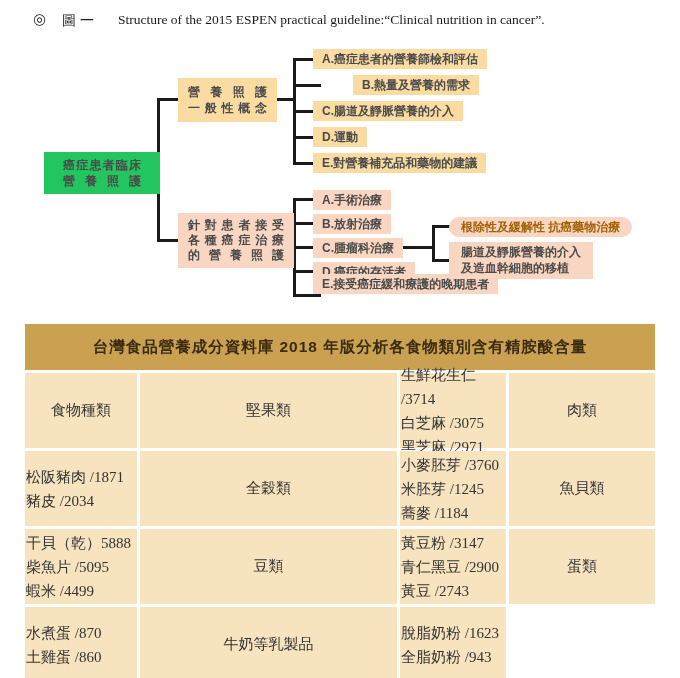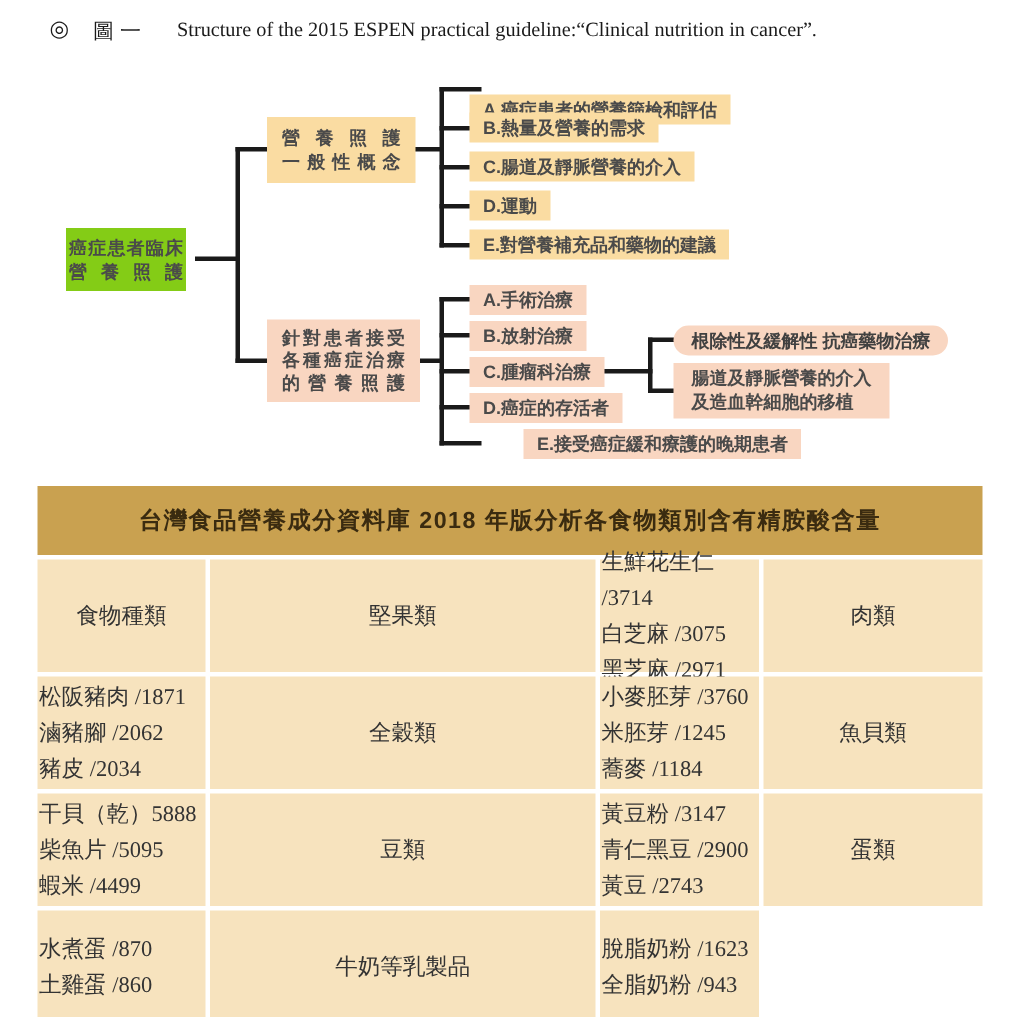--- a/index.html
+++ b/index.html
@@ -13,35 +13,35 @@
   .caption-bullet { position:absolute; left:33px; top:10px; font-size:15px; color:#1a1a1a; }
   .caption-figure { position:absolute; left:62px; top:12px; font-size:14px; color:#1a1a1a; letter-spacing:4px; }
   .caption-text   { position:absolute; left:118px; top:12px; font-size:13.5px; color:#1a1a1a; }
 
   
   .fc-box {
     position:absolute; z-index:2; color:#4a4a4a;
     font-family:"Liberation Sans","DejaVu Sans",sans-serif;
     font-size:12px; font-weight:bold;
   }
-  .box-root   { background:#84cc16; left:44px;  top:152px; width:80px; padding:5px 2px; }
+  .box-root   { background:#22c55e; left:44px;  top:152px; width:116px; padding:5px 19px; }
   .box-b1par  { background:#fadca2; left:178px; top:78px;  width:99px;  padding:6px 10px; }
-  .box-b2par  { background:#f9d6c1; left:178px; top:213px; width:102px; padding:5px 10px; }
+  .box-b2par  { background:#f9d6c1; left:178px; top:213px; width:116px; padding:5px 10px; }
   .jline { text-align:justify; text-align-last:justify; line-height:16px; }
   .box-b2par .jline { line-height:15px; }
 
   .leaf {
     position:absolute; z-index:2; left:313px; height:20px; line-height:20px;
     padding:0 9px; white-space:nowrap; color:#4a4a4a;
     font-family:"Liberation Sans","DejaVu Sans",sans-serif; font-size:12px; font-weight:bold;
   }
   .leaf.orange { background:#fadca2; }
   .leaf.pink   { background:#f9d6c1; }
   .sub1 { position:absolute; z-index:2; left:449px; top:217px; height:20px; line-height:20px;
-          padding:0 12px; white-space:nowrap; background:#f9d6c1; color:#404040;
+          padding:0 12px; white-space:nowrap; background:#f9d6c1; color:#a16207;
           font-family:"Liberation Sans","DejaVu Sans",sans-serif; font-size:12px; font-weight:bold;border-radius:10px; }
   .sub2 { position:absolute; z-index:2; left:449px; top:242px; padding:3px 12px; white-space:nowrap;
           background:#f9d6c1; color:#4a4a4a; line-height:15.5px;
           font-family:"Liberation Sans","DejaVu Sans",sans-serif; font-size:12px; font-weight:bold; }
 
   .hline, .vline { position:absolute; z-index:1; background:#1a1a1a; }
   .hline { height:3px; }
   .vline { width:3px; }
 
   
@@ -95,37 +95,37 @@
   <div class="fc-box box-root">
     <div class="jline">癌症患者臨床</div>
     <div class="jline">營養照護</div>
   </div>
 
   <div class="fc-box box-b1par">
     <div class="jline">營養照護</div>
     <div class="jline">一般性概念</div>
   </div>
 
-  <div class="leaf orange" style="top:49px;margin-top:14px;">A.癌症患者的營養篩檢和評估</div>
-  <div class="leaf orange" style="top:75px;">B.熱量及營養的需求</div>
+  <div class="leaf orange" style="top:49px;">A.癌症患者的營養篩檢和評估</div>
+  <div class="leaf orange" style="top:75px;margin-left:40px;">B.熱量及營養的需求</div>
   <div class="leaf orange" style="top:101px;text-align:center;">C.腸道及靜脈營養的介入</div>
   <div class="leaf orange" style="top:127px;">D.運動</div>
   <div class="leaf orange" style="top:153px;">E.對營養補充品和藥物的建議</div>
 
   <div class="fc-box box-b2par">
     <div class="jline">針對患者接受</div>
     <div class="jline">各種癌症治療</div>
     <div class="jline">的營養照護</div>
   </div>
 
   <div class="leaf pink" style="top:190px;">A.手術治療</div>
   <div class="leaf pink" style="top:214px;">B.放射治療</div>
   <div class="leaf pink" style="top:238px;">C.腫瘤科治療</div>
   <div class="leaf pink" style="top:262px;">D.癌症的存活者</div>
-  <div class="leaf pink" style="top:286px;margin-left:36px;">E.接受癌症緩和療護的晚期患者</div>
+  <div class="leaf pink" style="top:274px;">E.接受癌症緩和療護的晚期患者</div>
 
   <div class="sub1">根除性及緩解性 抗癌藥物治療</div>
   <div class="sub2">
     <div>腸道及靜脈營養的介入</div>
     <div>及造血幹細胞的移植</div>
   </div>
 
   <div class="nutr-table">
     <div class="nutr-header">台灣食品營養成分資料庫 2018 年版分析各食物類別含有精胺酸含量</div>
     <div class="nutr-body">
@@ -134,21 +134,20 @@
       <div class="cell cat">堅果類</div>
       <div class="cell items">
         <div>生鮮花生仁 /3714</div>
         <div>白芝麻 /3075</div>
         <div>黑芝麻 /2971</div>
       </div>
 
       <div class="cell cat">肉類</div>
       <div class="cell items">
         <div>松阪豬肉 /1871</div>
-        <div>滷豬腳 /2062</div>
         <div>豬皮 /2034</div>
       </div>
       <div class="cell cat">全穀類</div>
       <div class="cell items">
         <div>小麥胚芽 /3760</div>
         <div>米胚芽 /1245</div>
         <div>蕎麥 /1184</div>
       </div>
 
       <div class="cell cat">魚貝類</div>

